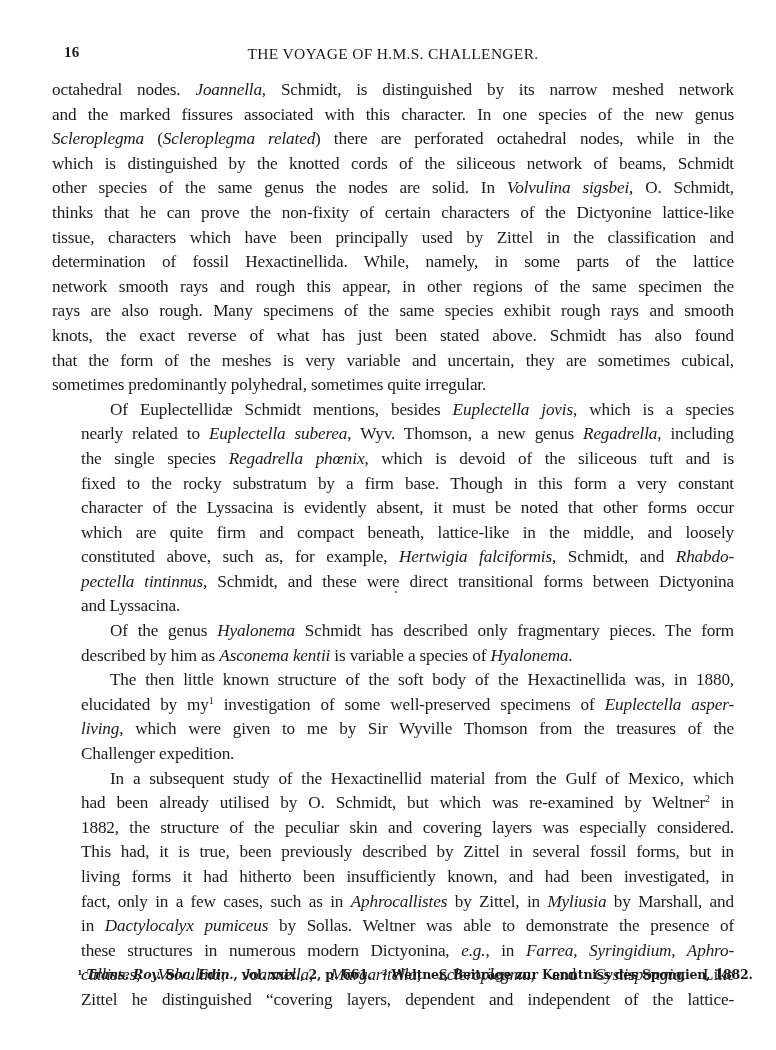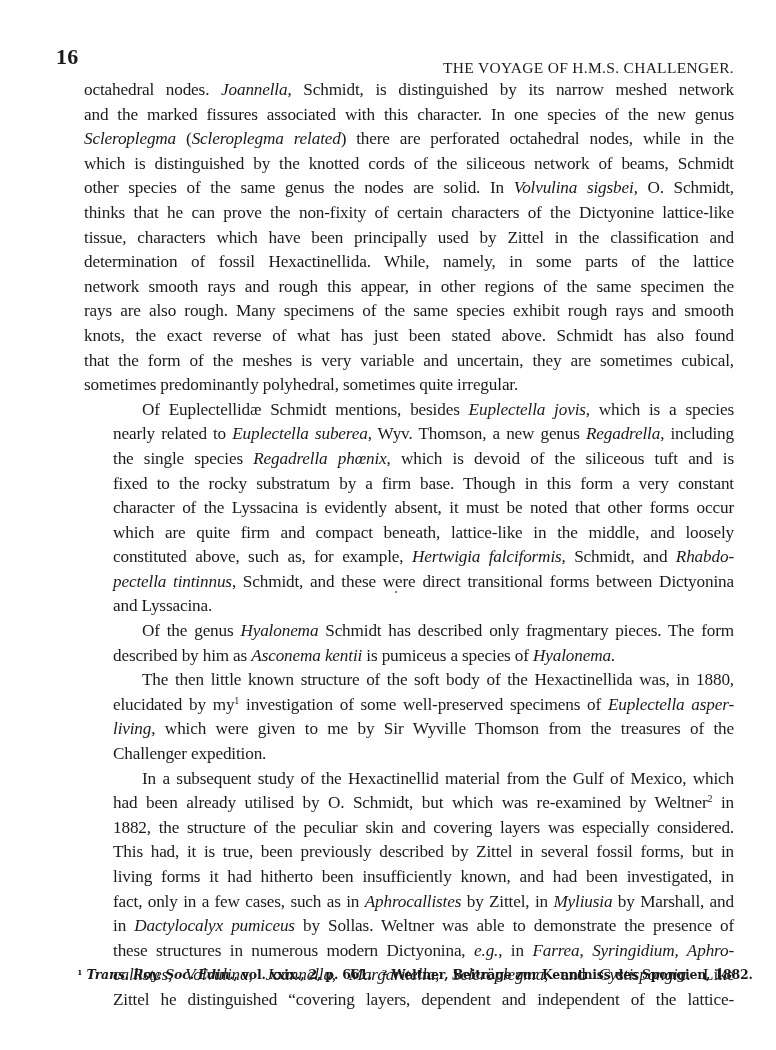--- a/index.html
+++ b/index.html
@@ -6,31 +6,31 @@
     body {
       width: 776px; height: 1050px; position: relative; overflow: hidden;
       font-family: "Liberation Serif", "DejaVu Serif", serif;
       color: #1a1a1a;
     }
     .page { position: absolute; left: 52px; top: 0; width: 682px; }
     .header {
       position: absolute; top: 44px; left: 0; width: 682px; height: 24px;
       font-size: 15.5px; letter-spacing: 0.3px;
     }
-    .header .pnum { position: absolute; left: 4px; top: 0; font-weight: bold; font-size: 22px; }
-    .header .running { position: absolute; left: 0; right: 0; text-align: right; top: 15px; }
+    .header .pnum { position: absolute; left: 12px; top: 0; font-weight: bold; font-size: 15px; }
+    .header .running { position: absolute; left: 0; right: 0; text-align: center; top: 1px; }
     .body {
       position: absolute; top: 78px; left: 0; width: 682px;
       font-size: 17.2px; line-height: 24.6px;
       text-align: justify; text-align-last: left;
       letter-spacing: -0.15px;
     }
     .para { margin: 0; }
     .para.indent { text-indent: 29px; font-family: Liberation Serif, serif; }
-    .line { display: block; text-align: justify; text-align-last: justify; white-space: nowrap; height: 24.6px; overflow: visible; margin-left: 32px; }
+    .line { display: block; text-align: justify; text-align-last: justify; white-space: nowrap; height: 24.6px; overflow: visible; }
     .line.last { text-align-last: left; }
     i, .it { font-style: italic; }
     sup { font-size: 10px; vertical-align: 6px; line-height: 0; }
     .footnotes {
       position: absolute; top: 967px; left: 0; width: 682px; height: 20px;
       font-size: 12.5px; font-weight: bold; font-family: "DejaVu Serif", serif;
       letter-spacing: -0.2px;
     }
     .fn1 { position: absolute; left: 25px; top: 0; white-space: nowrap; }
     .fn2 { position: absolute; left: 330px; top: 0; white-space: nowrap; }
@@ -68,21 +68,21 @@
         <span class="line"><span>the single species </span><i>Regadrella phœnix</i><span>, which is devoid of the siliceous tuft and is</span></span>
         <span class="line"><span>fixed to the rocky substratum by a firm base.  Though in this form a very constant</span></span>
         <span class="line"><span>character of the Lyssacina is evidently absent, it must be noted that other forms occur</span></span>
         <span class="line"><span>which are quite firm and compact beneath, lattice-like in the middle, and loosely</span></span>
         <span class="line"><span>constituted above, such as, for example, </span><i>Hertwigia falciformis</i><span>, Schmidt, and </span><i>Rhabdo-</i></span>
         <span class="line"><i>pectella tintinnus</i><span>, Schmidt, and these were direct transitional forms between Dictyonina</span></span>
         <span class="line last"><span>and Lyssacina.</span></span>
       </div>
       <div class="para indent">
         <span class="line" style="padding-left: 29px;"><span>Of the genus </span><i>Hyalonema</i><span> Schmidt has described only fragmentary pieces.  The form</span></span>
-        <span class="line last"><span>described by him as </span><i>Asconema kentii</i><span> is pumiceus a species of </span><i>Hyalonema</i><span>.</span></span>
+        <span class="line last"><span>described by him as </span><i>Asconema kentii</i><span> is variable a species of </span><i>Hyalonema</i><span>.</span></span>
       </div>
       <div class="para indent">
         <span class="line" style="padding-left: 29px;"><span>The then little known structure of the soft body of the Hexactinellida was, in 1880,</span></span>
         <span class="line"><span>elucidated by my</span><sup>1</sup><span> investigation of some well-preserved specimens of </span><i>Euplectella asper-</i></span>
         <span class="line"><i>living</i><span>, which were given to me by Sir Wyville Thomson from the treasures of the</span></span>
         <span class="line last"><span>Challenger expedition.</span></span>
       </div>
       <div class="para indent">
         <span class="line" style="padding-left: 29px;"><span>In a subsequent study of the Hexactinellid material from the Gulf of Mexico, which</span></span>
         <span class="line"><span>had been already utilised by O. Schmidt, but which was re-examined by Weltner</span><sup>2</sup><span> in</span></span>

